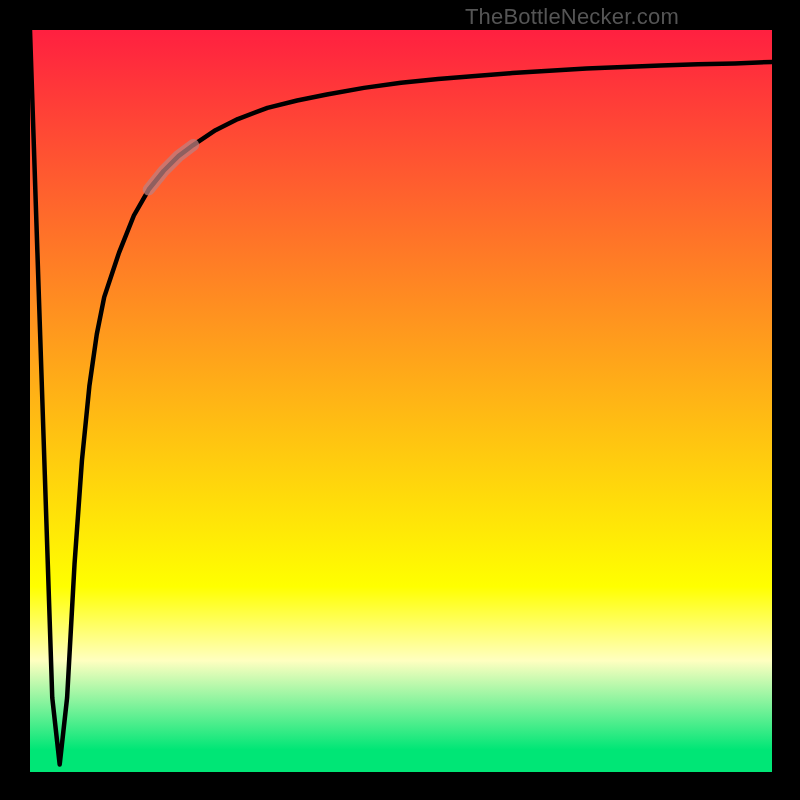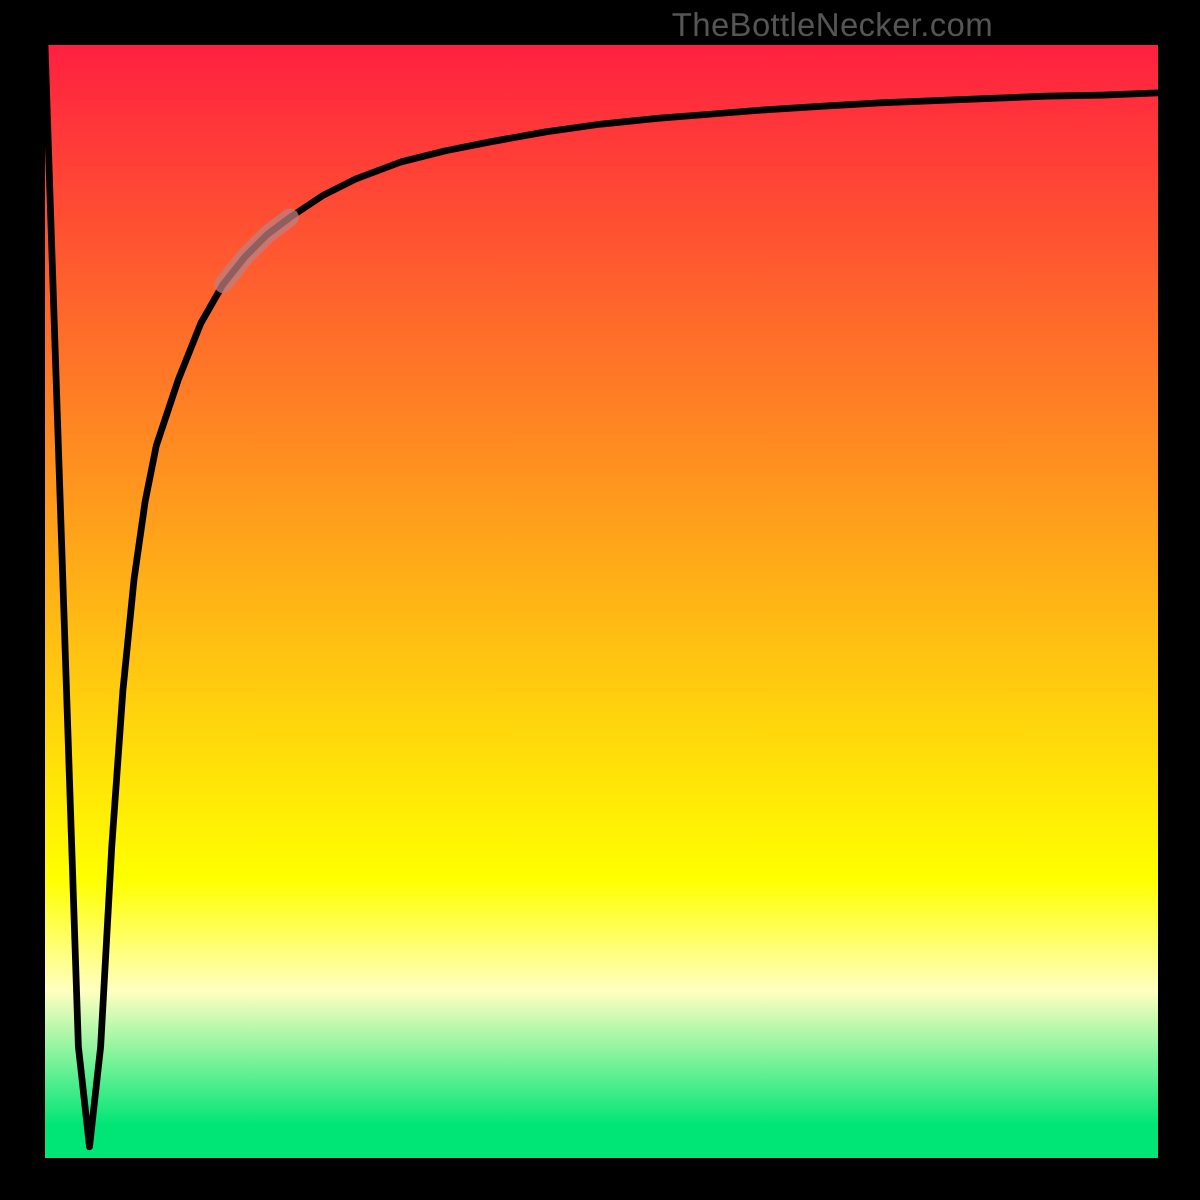--- a/index.html
+++ b/index.html
@@ -9,20 +9,21 @@
     height: 800px;
     background: #000;
     overflow: hidden;
     font-family: Arial, Helvetica, sans-serif;
   }
   .root {
     position: relative;
     width: 672px;
     height: 800px;
     background: #000;
+    padding-left: 17px;
   }
   .watermark {
     position: absolute;
     top: 4px;
     right: 10px;
     color: #555;
     font-size: 22px;
     font-weight: 500;
     letter-spacing: 0.2px;
     user-select: none;

